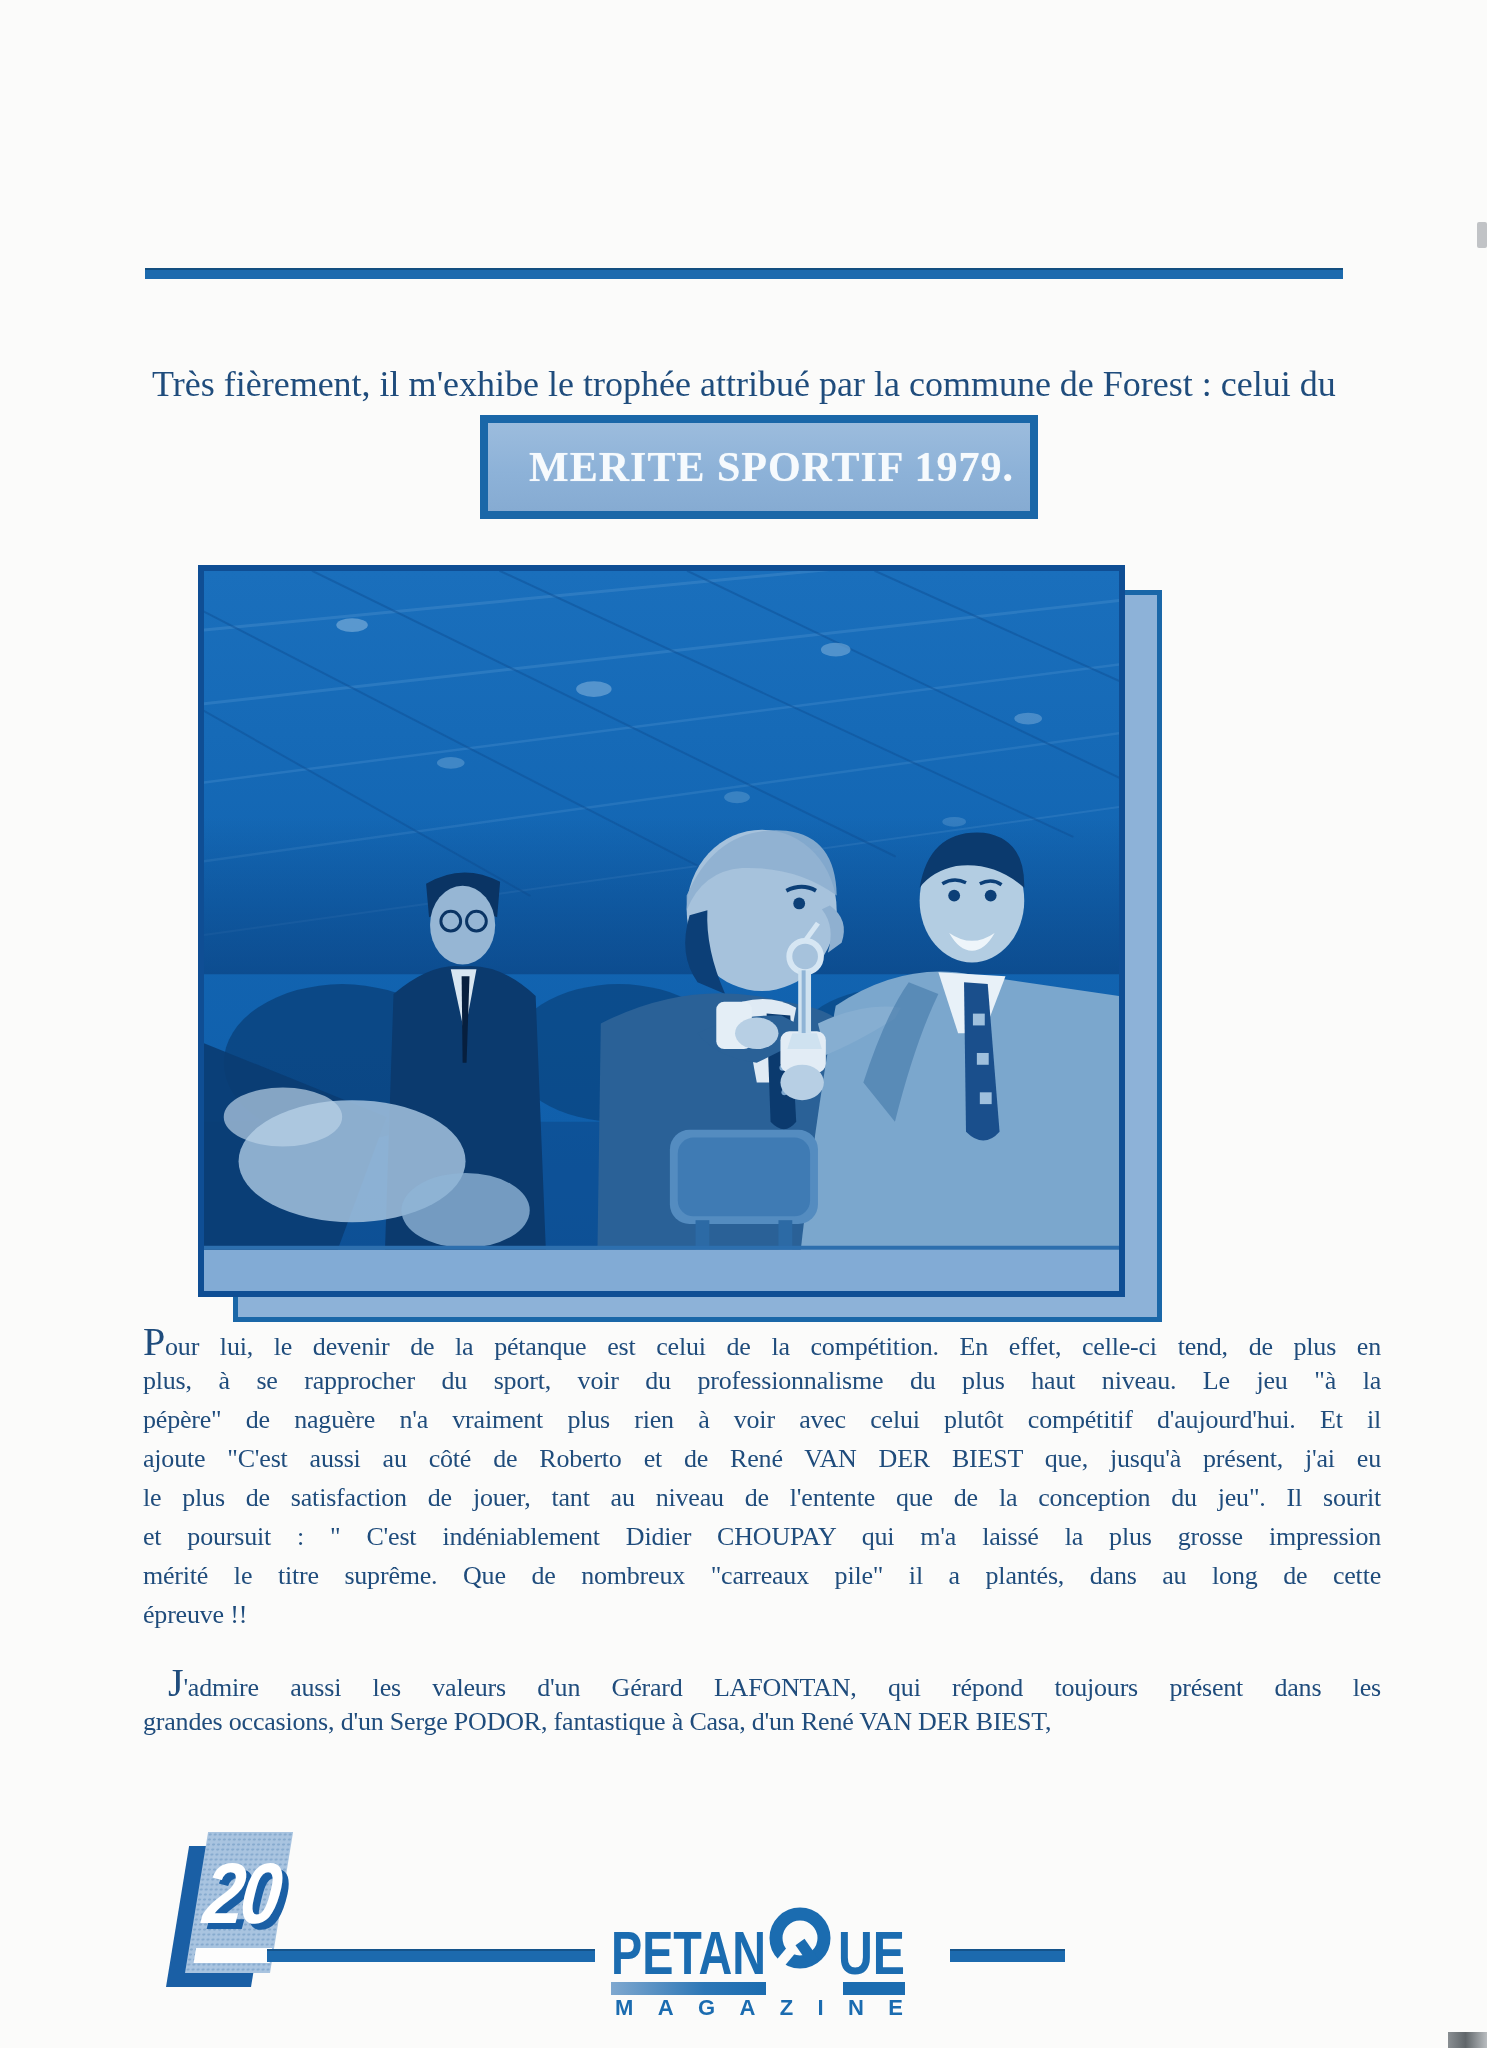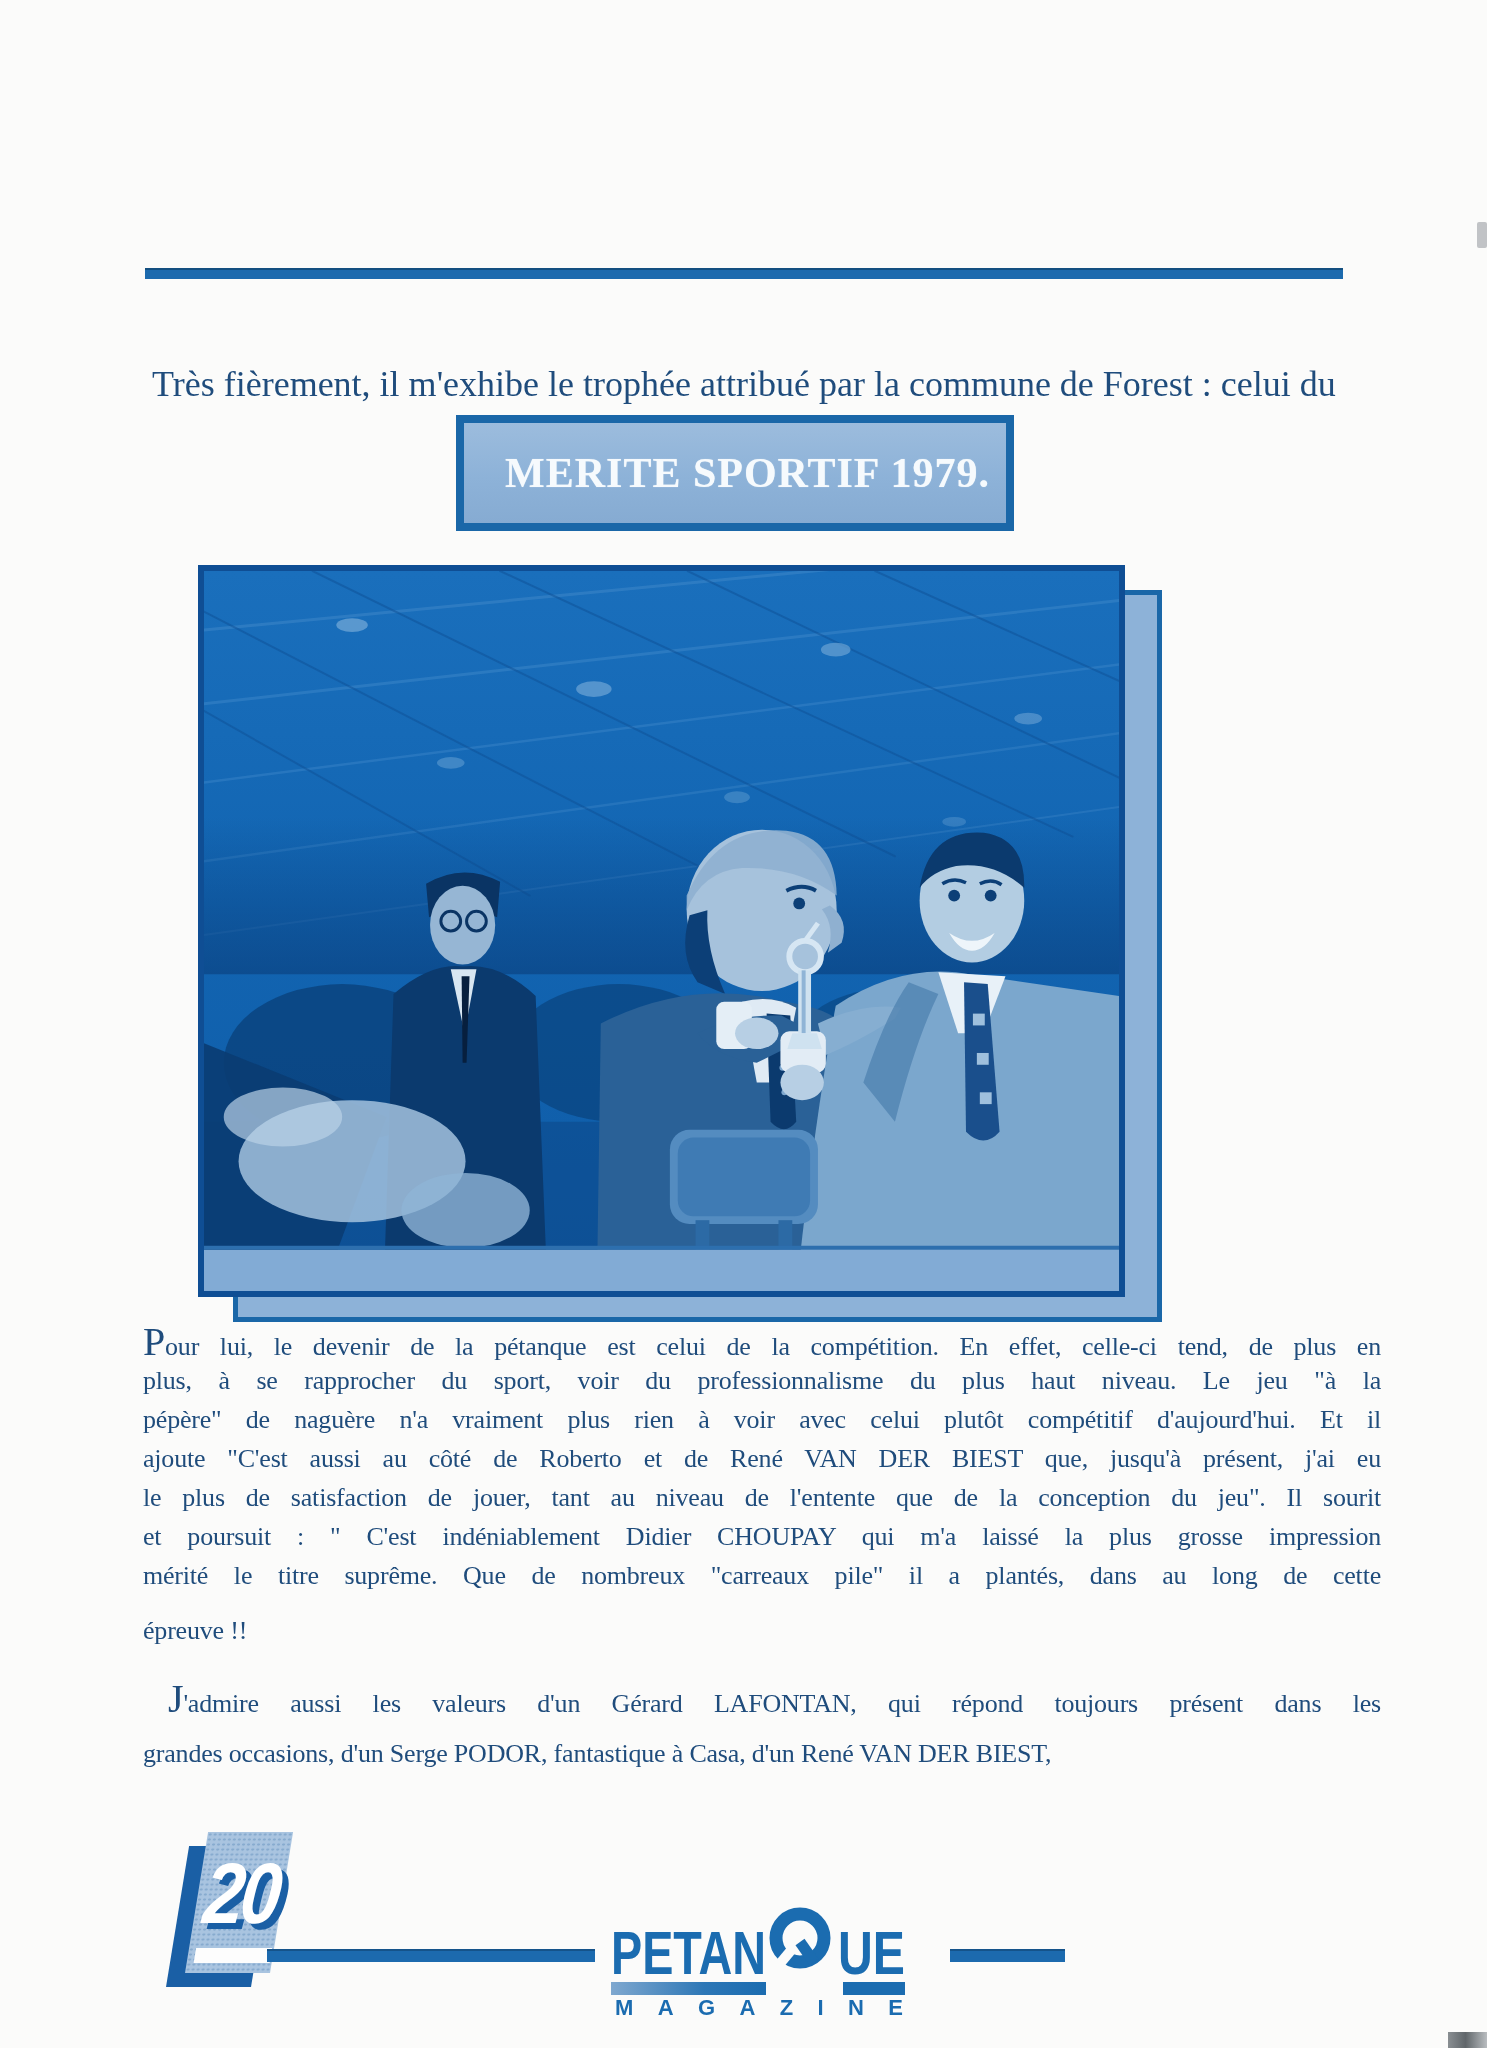--- a/index.html
+++ b/index.html
@@ -13,21 +13,21 @@
     position:absolute;left:145px;top:268px;width:1198px;height:11px;
     background:linear-gradient(180deg,var(--rule-edge,#134f80) 0 22%,var(--rule,#1c6aae) 22%);
   }
   
   .intro-line{
     position:absolute;left:152px;top:366px;white-space:nowrap;
     font-size:36px;line-height:36px;color:var(--text,#1f4c7c);
   }
   
   .award-banner{
-    position:absolute;left:456px;top:415px;width:558px;height:116px;
+    position:absolute;left:480px;top:415px;width:558px;height:104px;
     box-sizing:border-box;border:8px solid var(--award-border,#1a67a8);
     background:linear-gradient(180deg,#9cbcdd 0%,#8db2d8 55%,#86abd2 100%);
     display:flex;align-items:center;justify-content:center;padding-left:25px;
   }
   .award-banner-label{
     font-weight:bold;font-size:42px;letter-spacing:1px;color:#f6fafd;
     text-shadow:0 0 1px #cfe0ef;
   }
   
   .photo-shadow{
@@ -42,21 +42,21 @@
   }
   .photo-frame svg{display:block;width:100%;height:100%;}
   
   .body-text{
     position:absolute;left:143px;top:1322px;width:1238px;
     font-size:26px;line-height:39px;color:var(--text,#1f4c7c);
     letter-spacing:-0.2px;
   }
   .tline{white-space:nowrap;height:39px;}
   .just{text-align:justify;text-align-last:justify;}
-  .noj{text-align:left;text-align-last:left;margin-top:16px;}
+  .noj{text-align:left;text-align-last:left;}
   .p2-start{margin-top:29px;margin-left:25px;}
   .drop-cap{font-size:40px;line-height:39px;}
   
   .badge-wrap{position:absolute;left:160px;top:1820px;width:150px;height:170px;}
   .badge-shadow{
     position:absolute;left:6px;top:26px;width:85px;height:141px;
     background:var(--badge-dark,#1a5fa5);
     transform:skewX(-9.3deg);transform-origin:bottom left;
   }
   .badge-panel{

